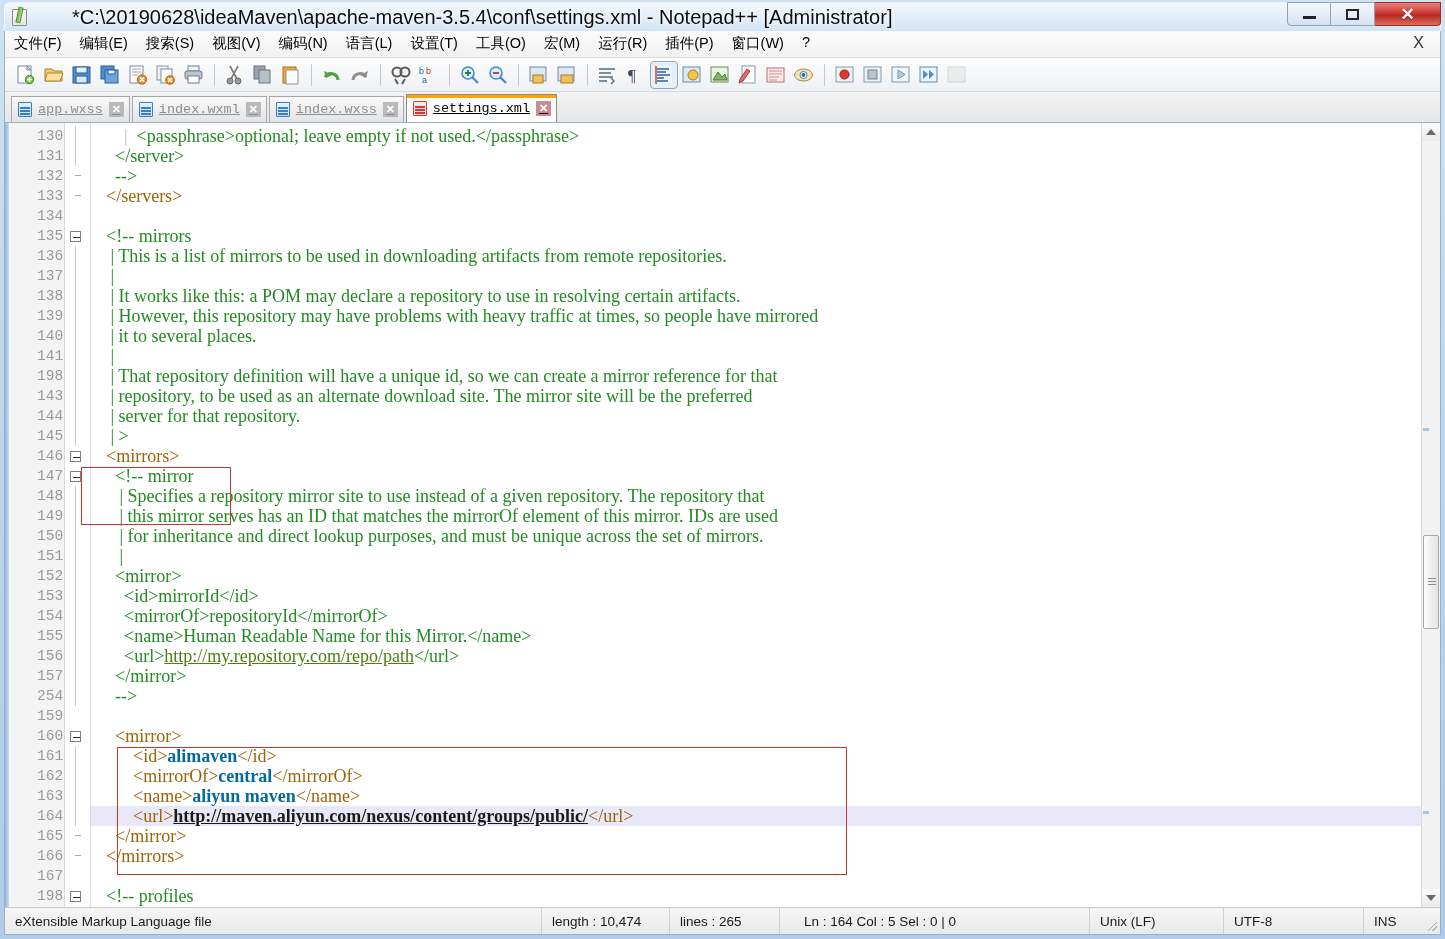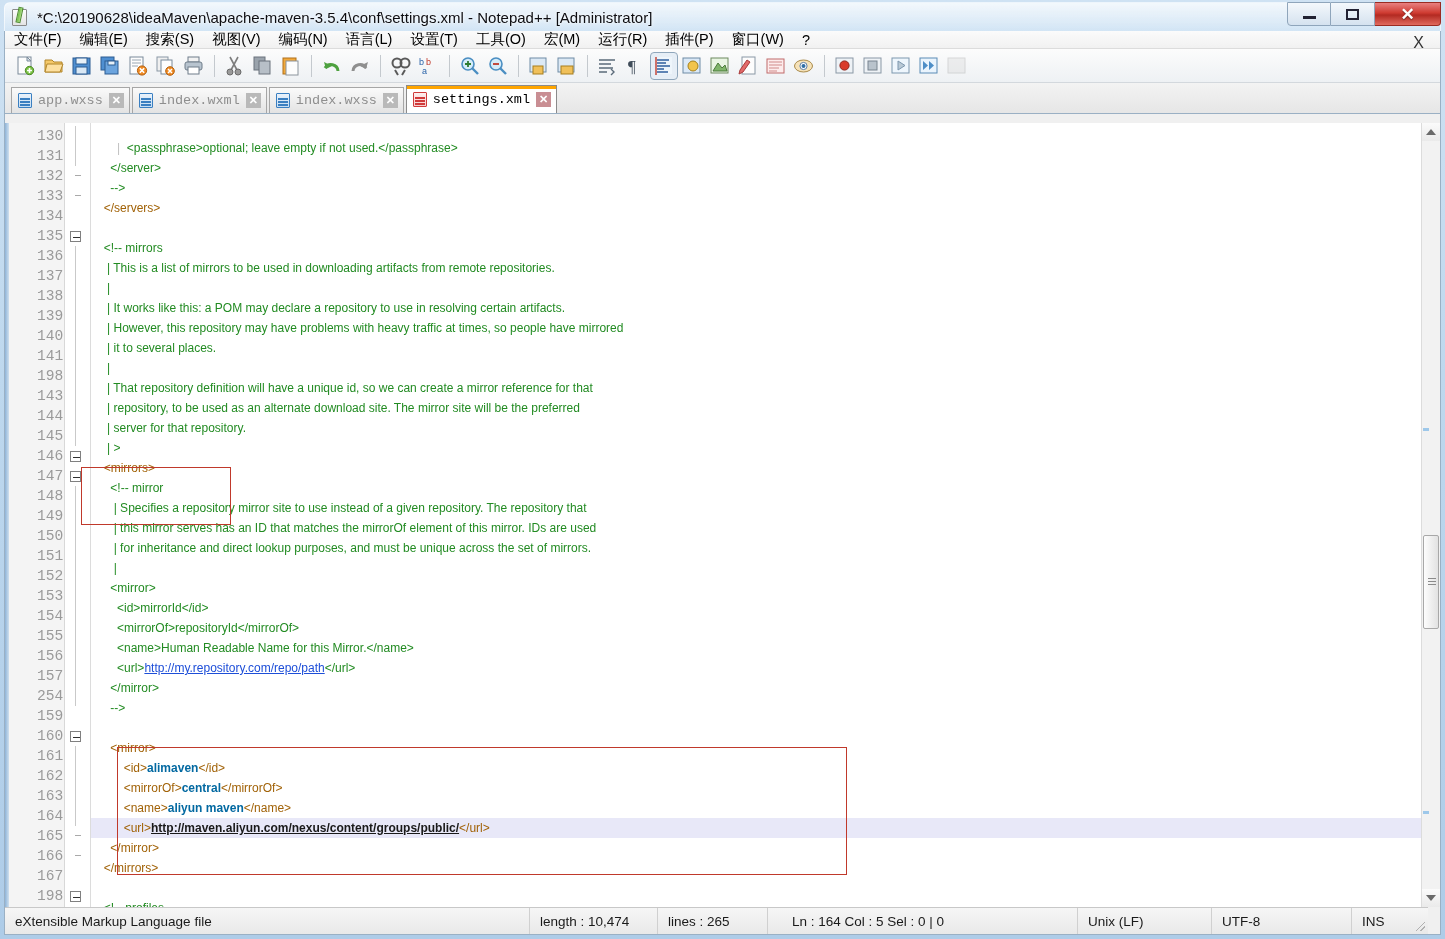--- a/index.html
+++ b/index.html
@@ -31,22 +31,23 @@
     position: absolute; left: 1px; top: 1px; width: 15px; height: 17px;
     background: linear-gradient(180deg,#fdfdfd,#e4e4e4);
     border: 1px solid #8a8a8a; border-radius: 1px;
   }
   .title-icon .pen {
     position: absolute; left: 6px; top: -1px; width: 5px; height: 16px;
     background: linear-gradient(90deg,#6fbf45,#a9dc7d);
     border: 1px solid #4b8a2c; transform: rotate(12deg);
   }
   .title-text {
-    font-size: 15px; color: #0d0d11; white-space: nowrap;
+    font-size: 20px; color: #0d0d11; white-space: nowrap;
     text-shadow: 0 0 3px rgba(255,255,255,.95), 0 0 6px rgba(255,255,255,.8);
+    margin-left: 35px;
   }
   .win-buttons { position: absolute; right: 4px; top: 2px; display: flex; }
   .winbtn {
     width: 44px; height: 24px;
     border: 1px solid #8fa5bb; border-left: none;
     background: linear-gradient(180deg,#f4f8fc,#d5e2ef);
     display: flex; align-items: center; justify-content: center;
     color: #20303f; font-size: 13px;
   }
   .winbtn:first-child { border-left: 1px solid #8fa5bb; border-radius: 0 0 0 4px; }
@@ -61,23 +62,23 @@
 
   
   .client {
     position: absolute; left: 4px; top: 31px; right: 4px; bottom: 4px;
     background: #f0f0f0;
     border: 1px solid #9ab0c4; border-top: none;
   }
 
   
   .menubar {
-    position: relative; height: 18px;
+    position: relative; height: 27px;
     background: linear-gradient(180deg,#fbfbfb,#f1f1f1);
-    display: flex; align-items: center;
+    display: flex; 
     border-bottom: 1px solid #dcdcdc;
   }
   .menu-item {
     padding: 3px 9px; font-size: 14.5px; color: #000;
     white-space: nowrap; cursor: default;
   }
   .menu-close-x {
     position: absolute; right: 10px; top: 3px;
     font-size: 16px; color: #333; padding: 0 6px; cursor: pointer;
   }
@@ -101,21 +102,21 @@
     background: linear-gradient(180deg,#f3f3f3,#e6e6e6);
     border-bottom: 1px solid #9ab0c4;
     display: flex; align-items: flex-end; padding-left: 6px;
   }
   .tab {
     height: 26px; display: flex; align-items: center; gap: 6px;
     padding: 0 5px 0 6px; margin-right: 2px;
     background: linear-gradient(180deg,#fafafa,#e3e3e3);
     border: 1px solid #a6a6a6; border-bottom: none;
     font-family: "Liberation Mono", monospace; font-size: 13.5px;
-    color: #8e8e8e; cursor: pointer;
+    color: #8e8e8e; cursor: pointer; text-decoration: underline;
   }
   .tab.active {
     background: #fff; color: #000;
     border-color: #8b8b8b;
     box-shadow: inset 0 3px 0 0 #ffa500;
     height: 28px;
   }
   .tab-doc-icon { width: 14px; height: 15px; position: relative; flex: none; }
   .tab-doc-icon i {
     position: absolute; inset: 0;
@@ -163,30 +164,30 @@
     content:""; position: absolute; left: 2px; top: 4.5px; width: 7px; height: 1px; background:#303030;
   }
   .fold-tick {
     position: absolute; left: 10px; top: 9px; width: 6px; height: 1px; background: #a9a9a9;
   }
   .fold-bar {
     position: absolute; left: 10px; top: 0; bottom: 0; width: 1px; background: #c9c9c9;
   }
   .code {
     flex: 1; position: relative; overflow: hidden;
-    font-family: Liberation Sans, sans-serif; font-size: 12px;
-    padding-top: 15px; white-space: pre;
+    font-family: Liberation Serif, serif; font-size: 18px;
+    padding-top: 3px; white-space: pre;
   }
   .code .ln { height: 20px; line-height: 20px; padding-left: 6px; position: relative; }
   .code .ln.current { background: #e8e8f8; }
   .cm { color: #228b22; }            
   .tg { color: #a16207; }            
   .tx { color: #0369a1; font-weight: bold; }  
   .url { color: #1a1a1a; font-weight: bold; text-decoration: underline; }
-  .urlg { color: #1d4ed8; text-decoration: underline; }
+  .urlg { color: #4d7c0f; text-decoration: underline; }
   .indent-guide {
     color: #c0c0c0;
   }
 
   
   .annot {
     position: absolute; border: 1.6px solid #c0392b; pointer-events: none;
   }
 
   
@@ -211,21 +212,21 @@
   .vs-thumb:after {
     content:""; position:absolute; left:4px; top:42px; width:8px; height:1px;
     background:#8a8a8a; box-shadow:0 3px 0 #8a8a8a, 0 6px 0 #8a8a8a;
   }
   .vs-mark {
     position: absolute; left: 1px; width: 6px; height: 3px; background: #9ec8ea;
   }
 
   
   .statusbar {
-    position: absolute; left: 0; right: 12px; bottom: 0; height: 27px;
+    position: absolute; left: 0; right: 0; bottom: 0; height: 27px;
     background: linear-gradient(180deg,#f6f6f6,#e9e9e9);
     border-top: 1px solid #c8c8c8;
     display: flex; align-items: center; font-size: 13.5px; color: #1a1a1a;
   }
   .sb {
     height: 100%; display: flex; align-items: center;
     padding: 0 10px; border-right: 1px solid #d0d0d0;
     white-space: nowrap;
   }
   .sb.grow { flex: 1 1 auto; }

